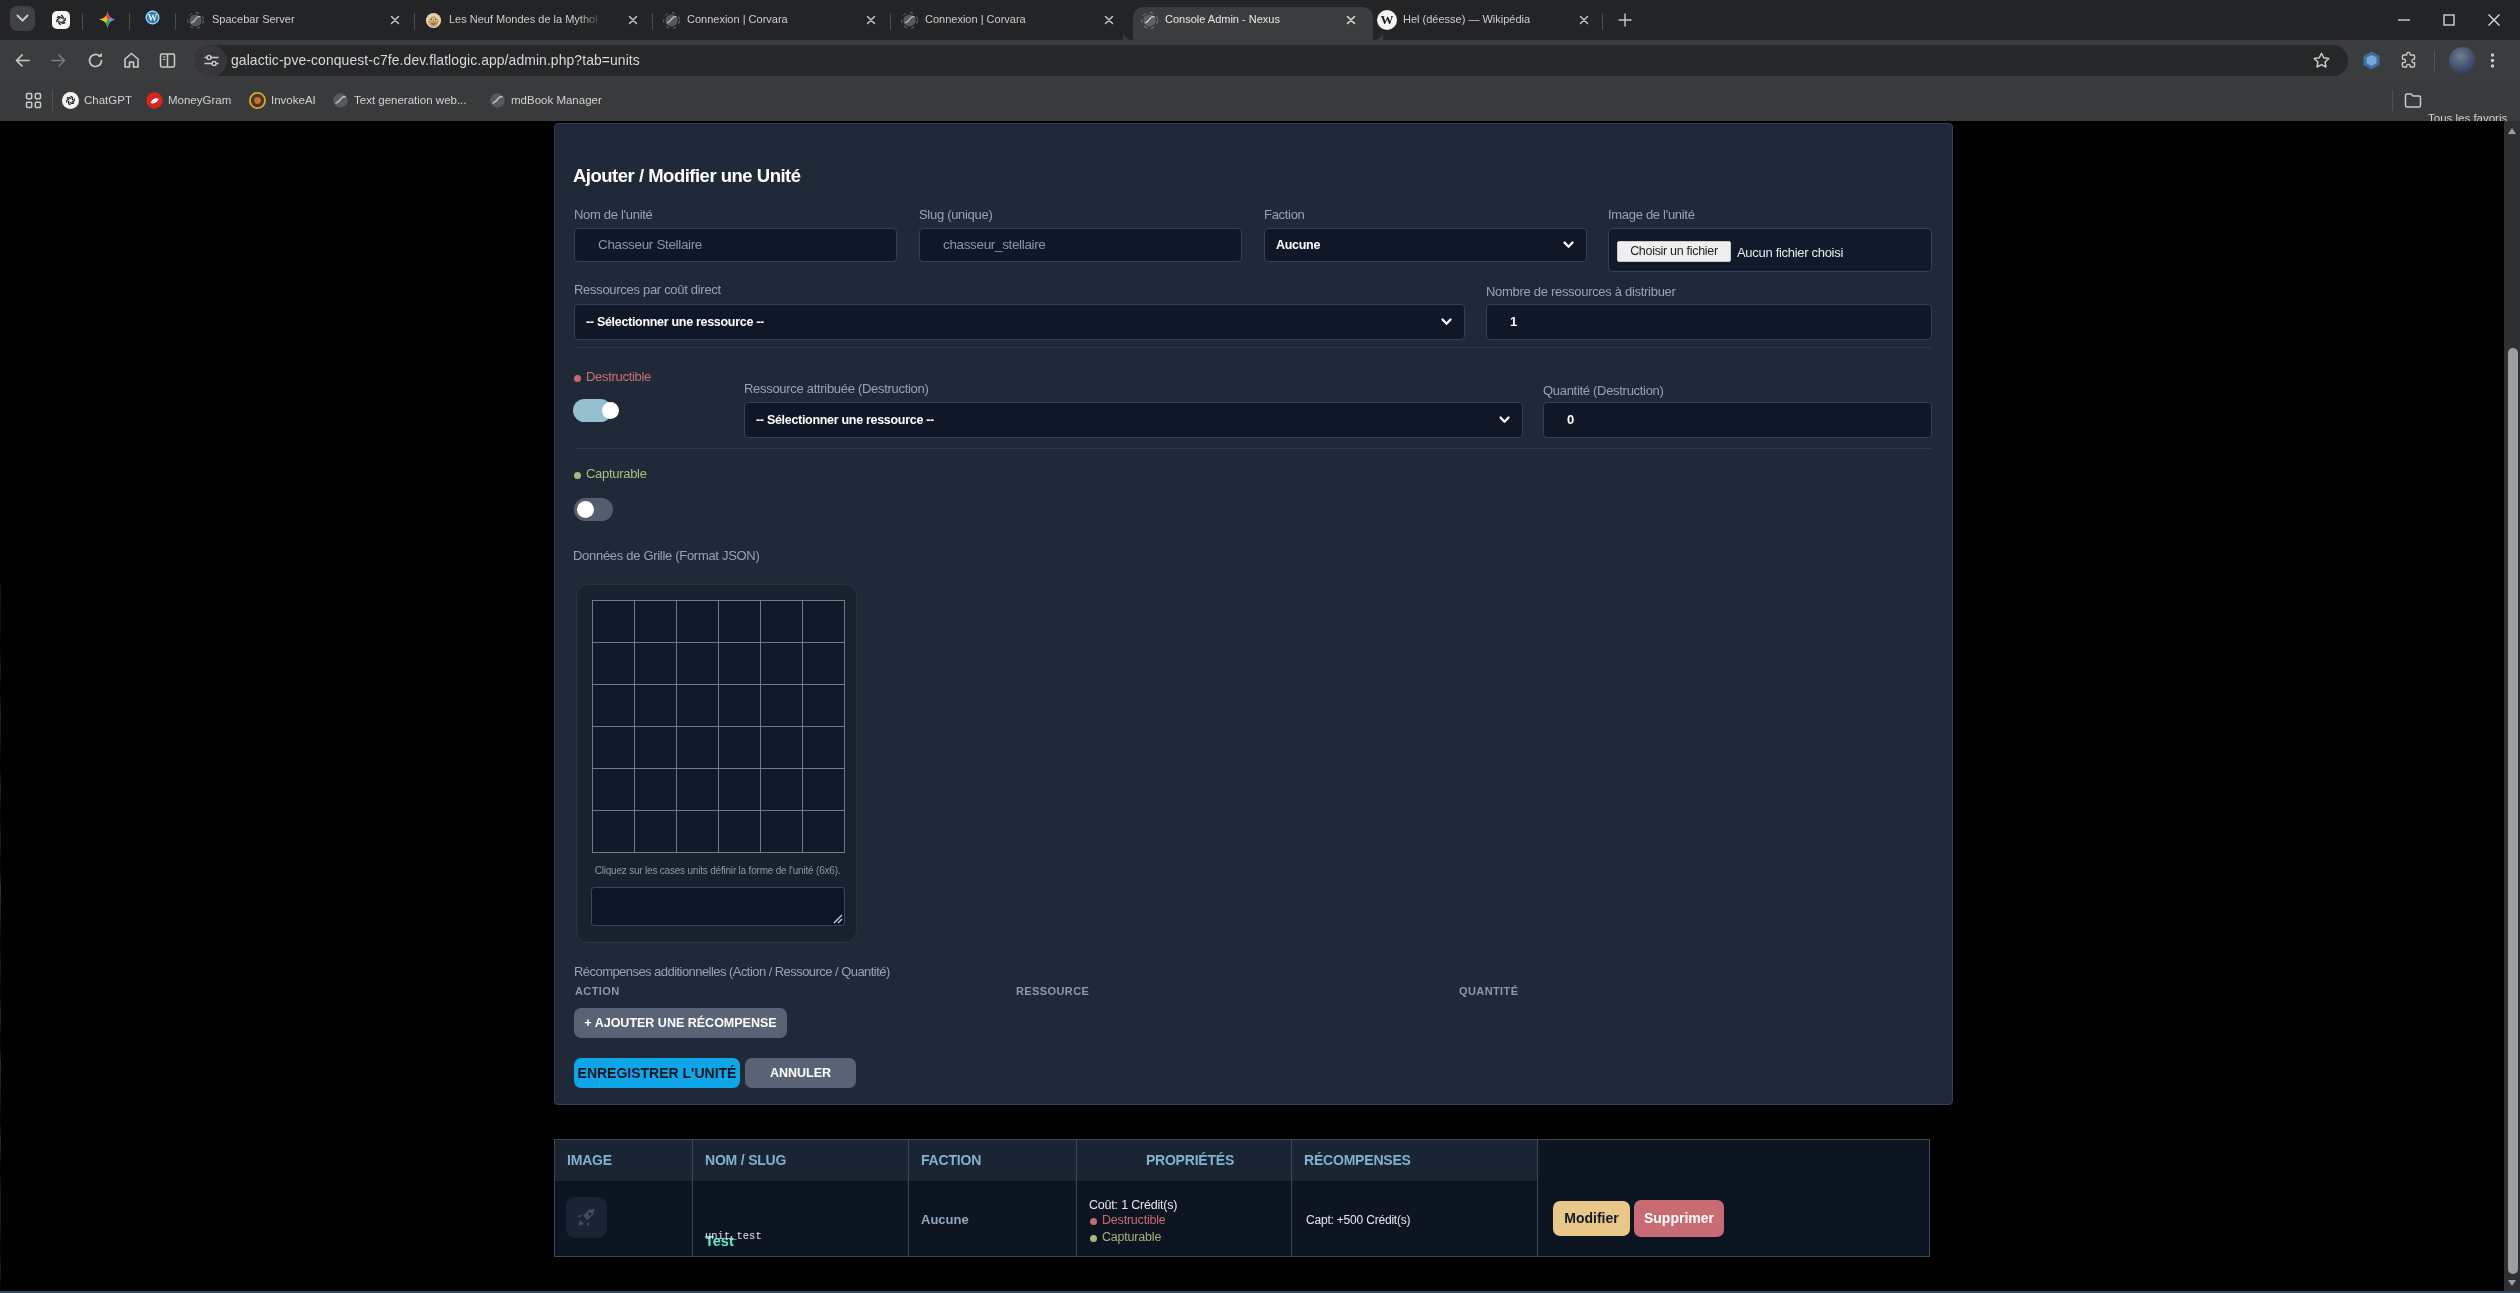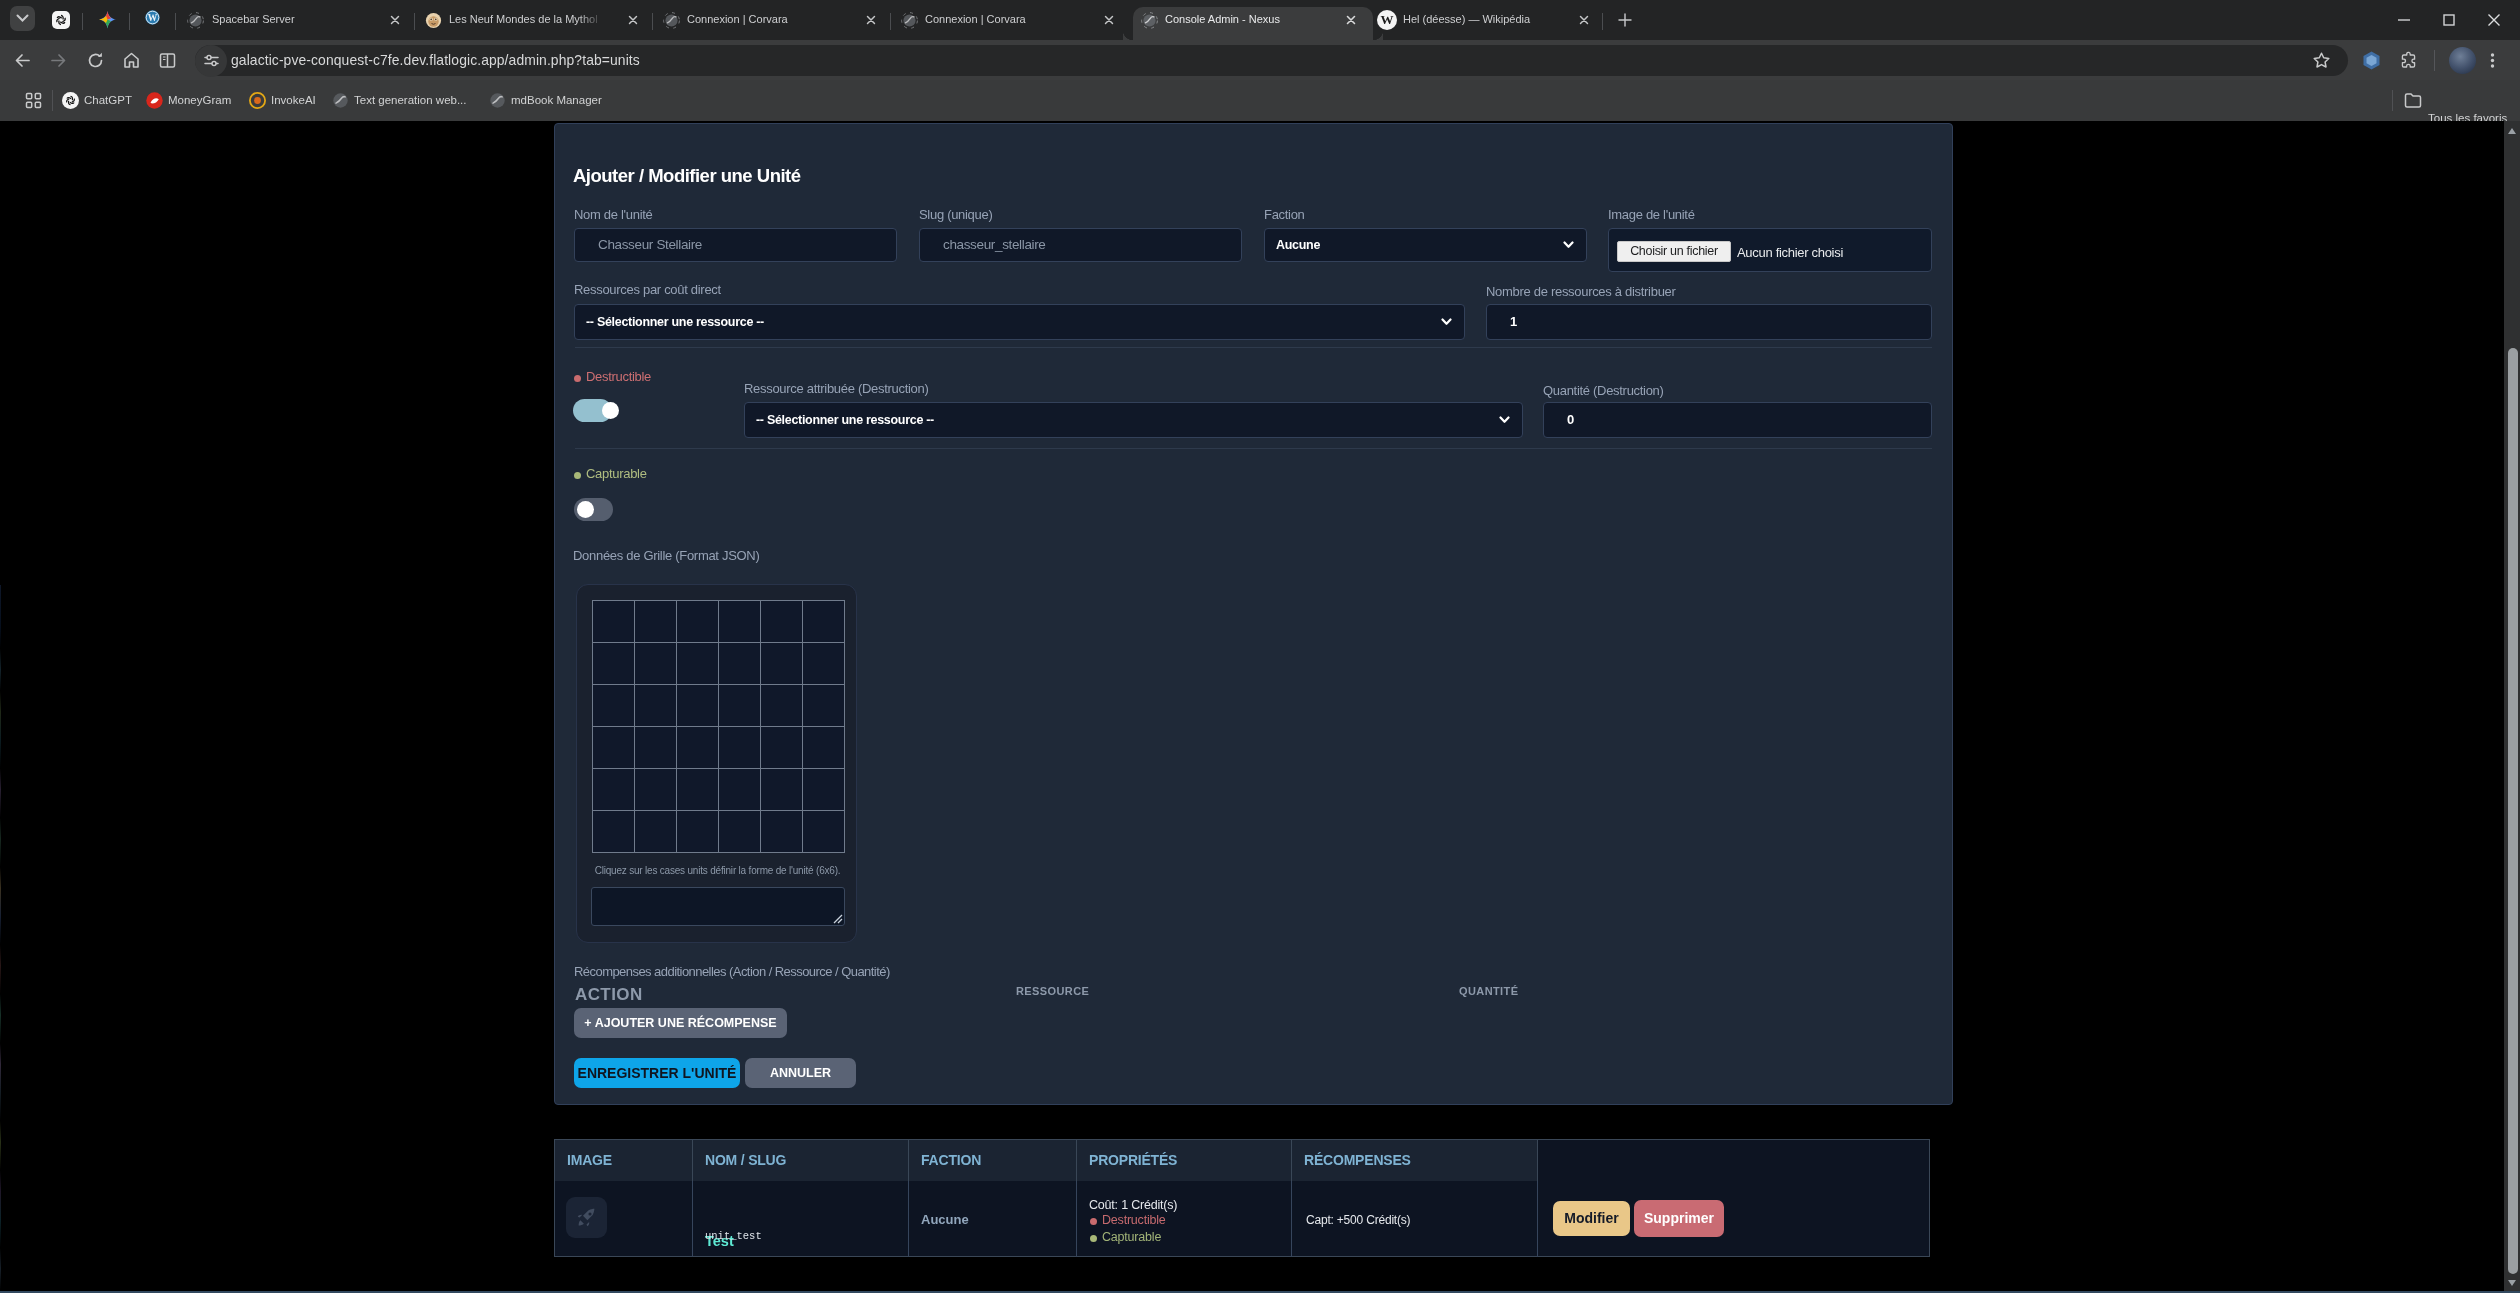--- a/index.html
+++ b/index.html
@@ -367,32 +367,32 @@
             <div></div>
           </div>
         <div class="abs" style="left:0;top:280px;width:281px;text-align:center;font-size:10px;letter-spacing:-0.2px;color:#8c98a8;white-space:nowrap;">Cliquez sur les cases units définir la forme de l'unité (6x6).</div>
         <div class="abs" style="left:14px;top:302px;width:254px;height:39px;background:#0d1626;border:1px solid #3a485e;border-radius:3px;"></div>
         <svg class="abs" style="left:256px;top:329px;" width="10" height="10" viewBox="0 0 10 10">
             <path d="M1 9 L9 1 M5 9 L9 5" stroke="#c9d2dc" stroke-width="1.3"></path>
           </svg>
       </div>
 
       <div class="lbl" style="left:19px;top:840px;letter-spacing:-0.55px;">Récompenses additionnelles (Action / Ressource / Quantité)</div>
-      <div class="abs" style="left:20px;top:861px;font-size:17px;font-weight:bold;letter-spacing:0.4px;color:#8d99aa;">ACTION</div>
+      <div class="abs" style="left:20px;top:861px;font-size:11px;font-weight:bold;letter-spacing:0.4px;color:#8d99aa;">ACTION</div>
       <div class="abs" style="left:461px;top:861px;font-size:11px;font-weight:bold;letter-spacing:0.4px;color:#8d99aa;">RESSOURCE</div>
       <div class="abs" style="left:904px;top:861px;font-size:11px;font-weight:bold;letter-spacing:0.4px;color:#8d99aa;">QUANTITÉ</div>
       <div class="btn" style="left:19px;top:884px;width:213px;height:30px;background:#5a6375;color:#fff;font-size:12.5px;line-height:30px;">+ AJOUTER UNE RÉCOMPENSE</div>
       <div class="btn" style="left:19px;top:934px;width:166px;height:30px;background:#0ea5e9;color:#10151f;font-size:14px;line-height:30px;">ENREGISTRER L'UNITÉ</div>
       <div class="btn" style="left:190px;top:934px;width:111px;height:30px;background:#5a6375;color:#fff;font-size:12.5px;line-height:30px;">ANNULER</div>
     </div>
     <div id="utable">
       <div class="th" style="left:0;width:138px;">IMAGE</div>
       <div class="th" style="left:138px;width:216px;">NOM / SLUG</div>
       <div class="th" style="left:354px;width:168px;">FACTION</div>
-      <div class="th" style="left:522px;width:215px;">PROPRIÉTÉS</div>
+      <div class="th" style="left:522px;width:215px;text-align:center;">PROPRIÉTÉS</div>
       <div class="th" style="left:737px;width:246px;">RÉCOMPENSES</div>
       <div class="td" style="left:0;width:138px;"></div>
       <div class="td" style="left:138px;width:216px;"></div>
       <div class="td" style="left:354px;width:168px;"></div>
       <div class="td" style="left:522px;width:215px;"></div>
       <div class="td" style="left:737px;width:246px;"></div>
       <div class="td" style="left:983px;width:414px;border-right:none;"></div>
       <div class="abs" style="left:11px;top:57px;width:41px;height:41px;background:#1b2435;border-radius:9px;"></div>
       <svg class="abs" style="left:21px;top:67px;" width="21" height="21" viewBox="0 0 24 24">
           <path d="M5 15 c-1.5 1 -2 4 -2 6 c2 0 5 -0.5 6 -2 Z M14 4 c3 -2 7 -2 7 -2 s0 4 -2 7 l-6 6 l-5 -5 Z M4 12 l3 -3 c-2 -0.5 -4 0.5 -5 2 Z M12 20 l3 -3 c0.5 2 -0.5 4 -2 5 Z" fill="#414c5f"></path>

